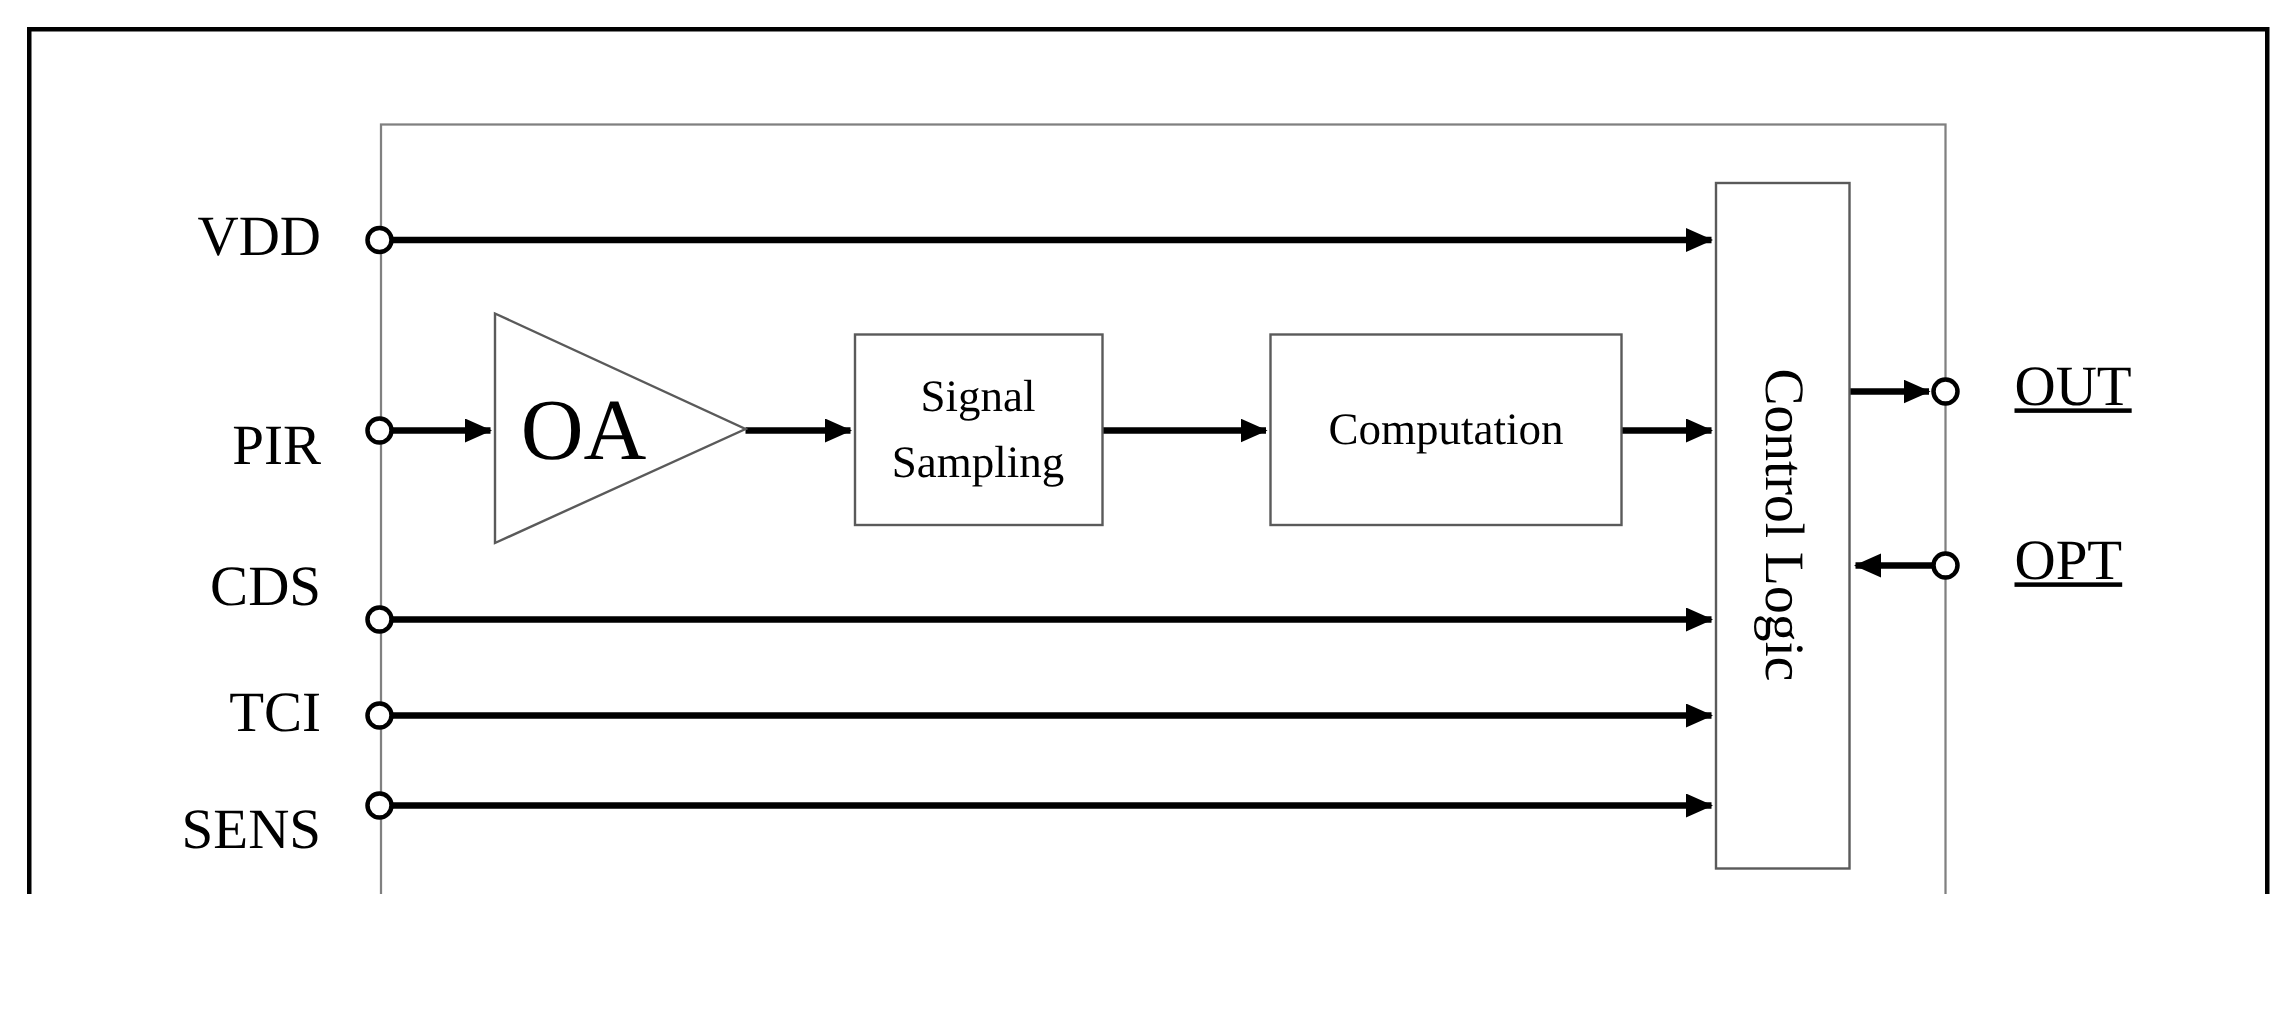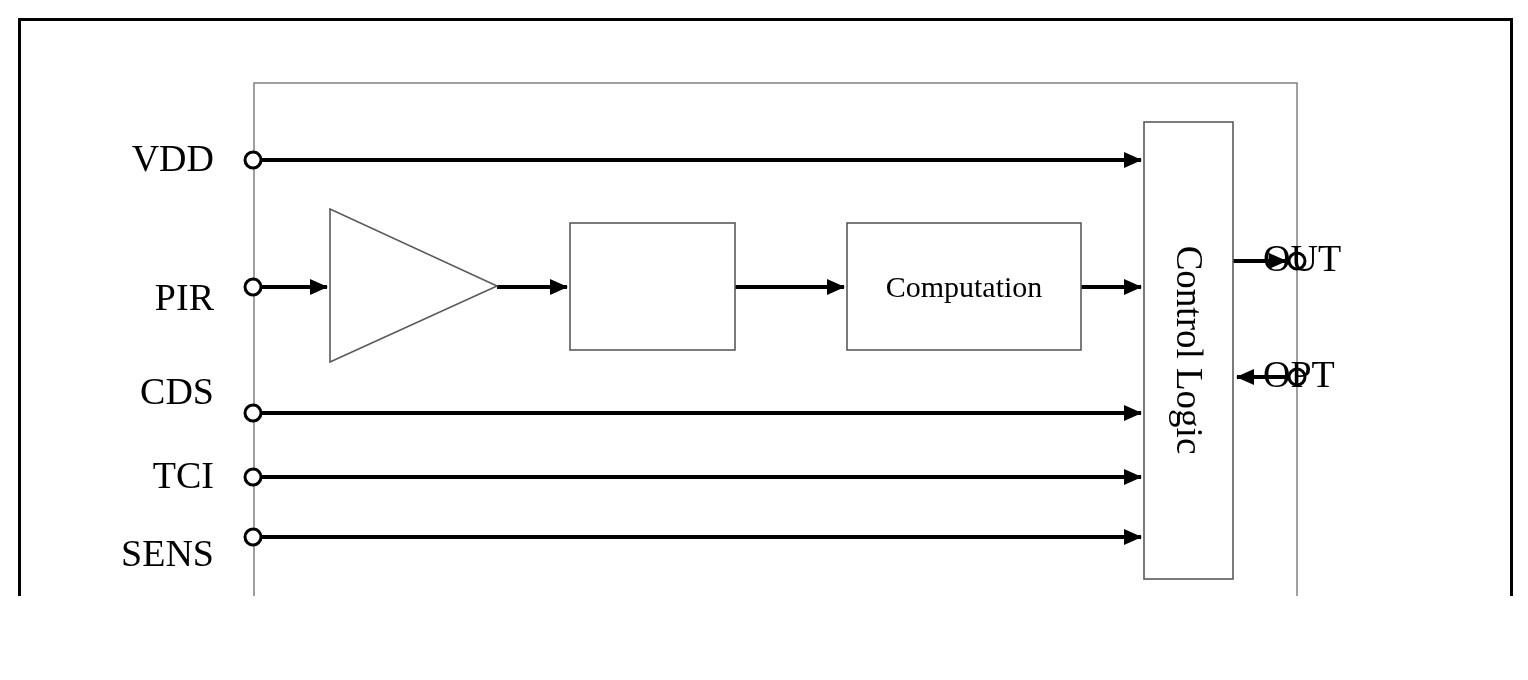--- a/index.html
+++ b/index.html
@@ -27,21 +27,21 @@
   .arrowhead{fill:var(--line);stroke:none;}
   .terminal{fill:var(--bg);stroke:var(--line);stroke-width:3px;}
   .label{
     position:absolute;
     font-size:38px;
     line-height:1;
     white-space:nowrap;
     transform:translateY(-52%);
   }
   .label.pin-left{right:1314px;text-align:right;}
-  .label.pin-right{left:1263px;text-align:left;}
+  .label.pin-right{left:1343px;text-align:left;text-decoration:underline;}
   .block-label{
     position:absolute;
     font-size:30px;
     line-height:44px;
     text-align:center;
     white-space:nowrap;
     transform:translate(-50%,-50%);
   }
   .oa-label{
     position:absolute;
@@ -100,19 +100,24 @@
 
   <div class="label pin-left" style="top:159px">VDD</div>
   <div class="label pin-left" style="top:298px">PIR</div>
   <div class="label pin-left" style="top:392px">CDS</div>
   <div class="label pin-left" style="top:476px">TCI</div>
   <div class="label pin-left" style="top:554px">SENS</div>
 
   <div class="label pin-right" style="top:259px">OUT</div>
   <div class="label pin-right" style="top:375px">OPT</div>
 
+  <div class="oa-label" style="left:389px;top:288px">OA</div>
 
+  <div class="block-label" style="left:652px;top:287px">
+    <span style="display:block">Signal</span>
+    <span style="display:block">Sampling</span>
+  </div>
 
   <div class="block-label" style="left:964px;top:287px">Computation</div>
 
   <div class="rotated-label" style="left:1189px;top:350px">Control Logic</div>
 
 </div>
 
 </body></html>

